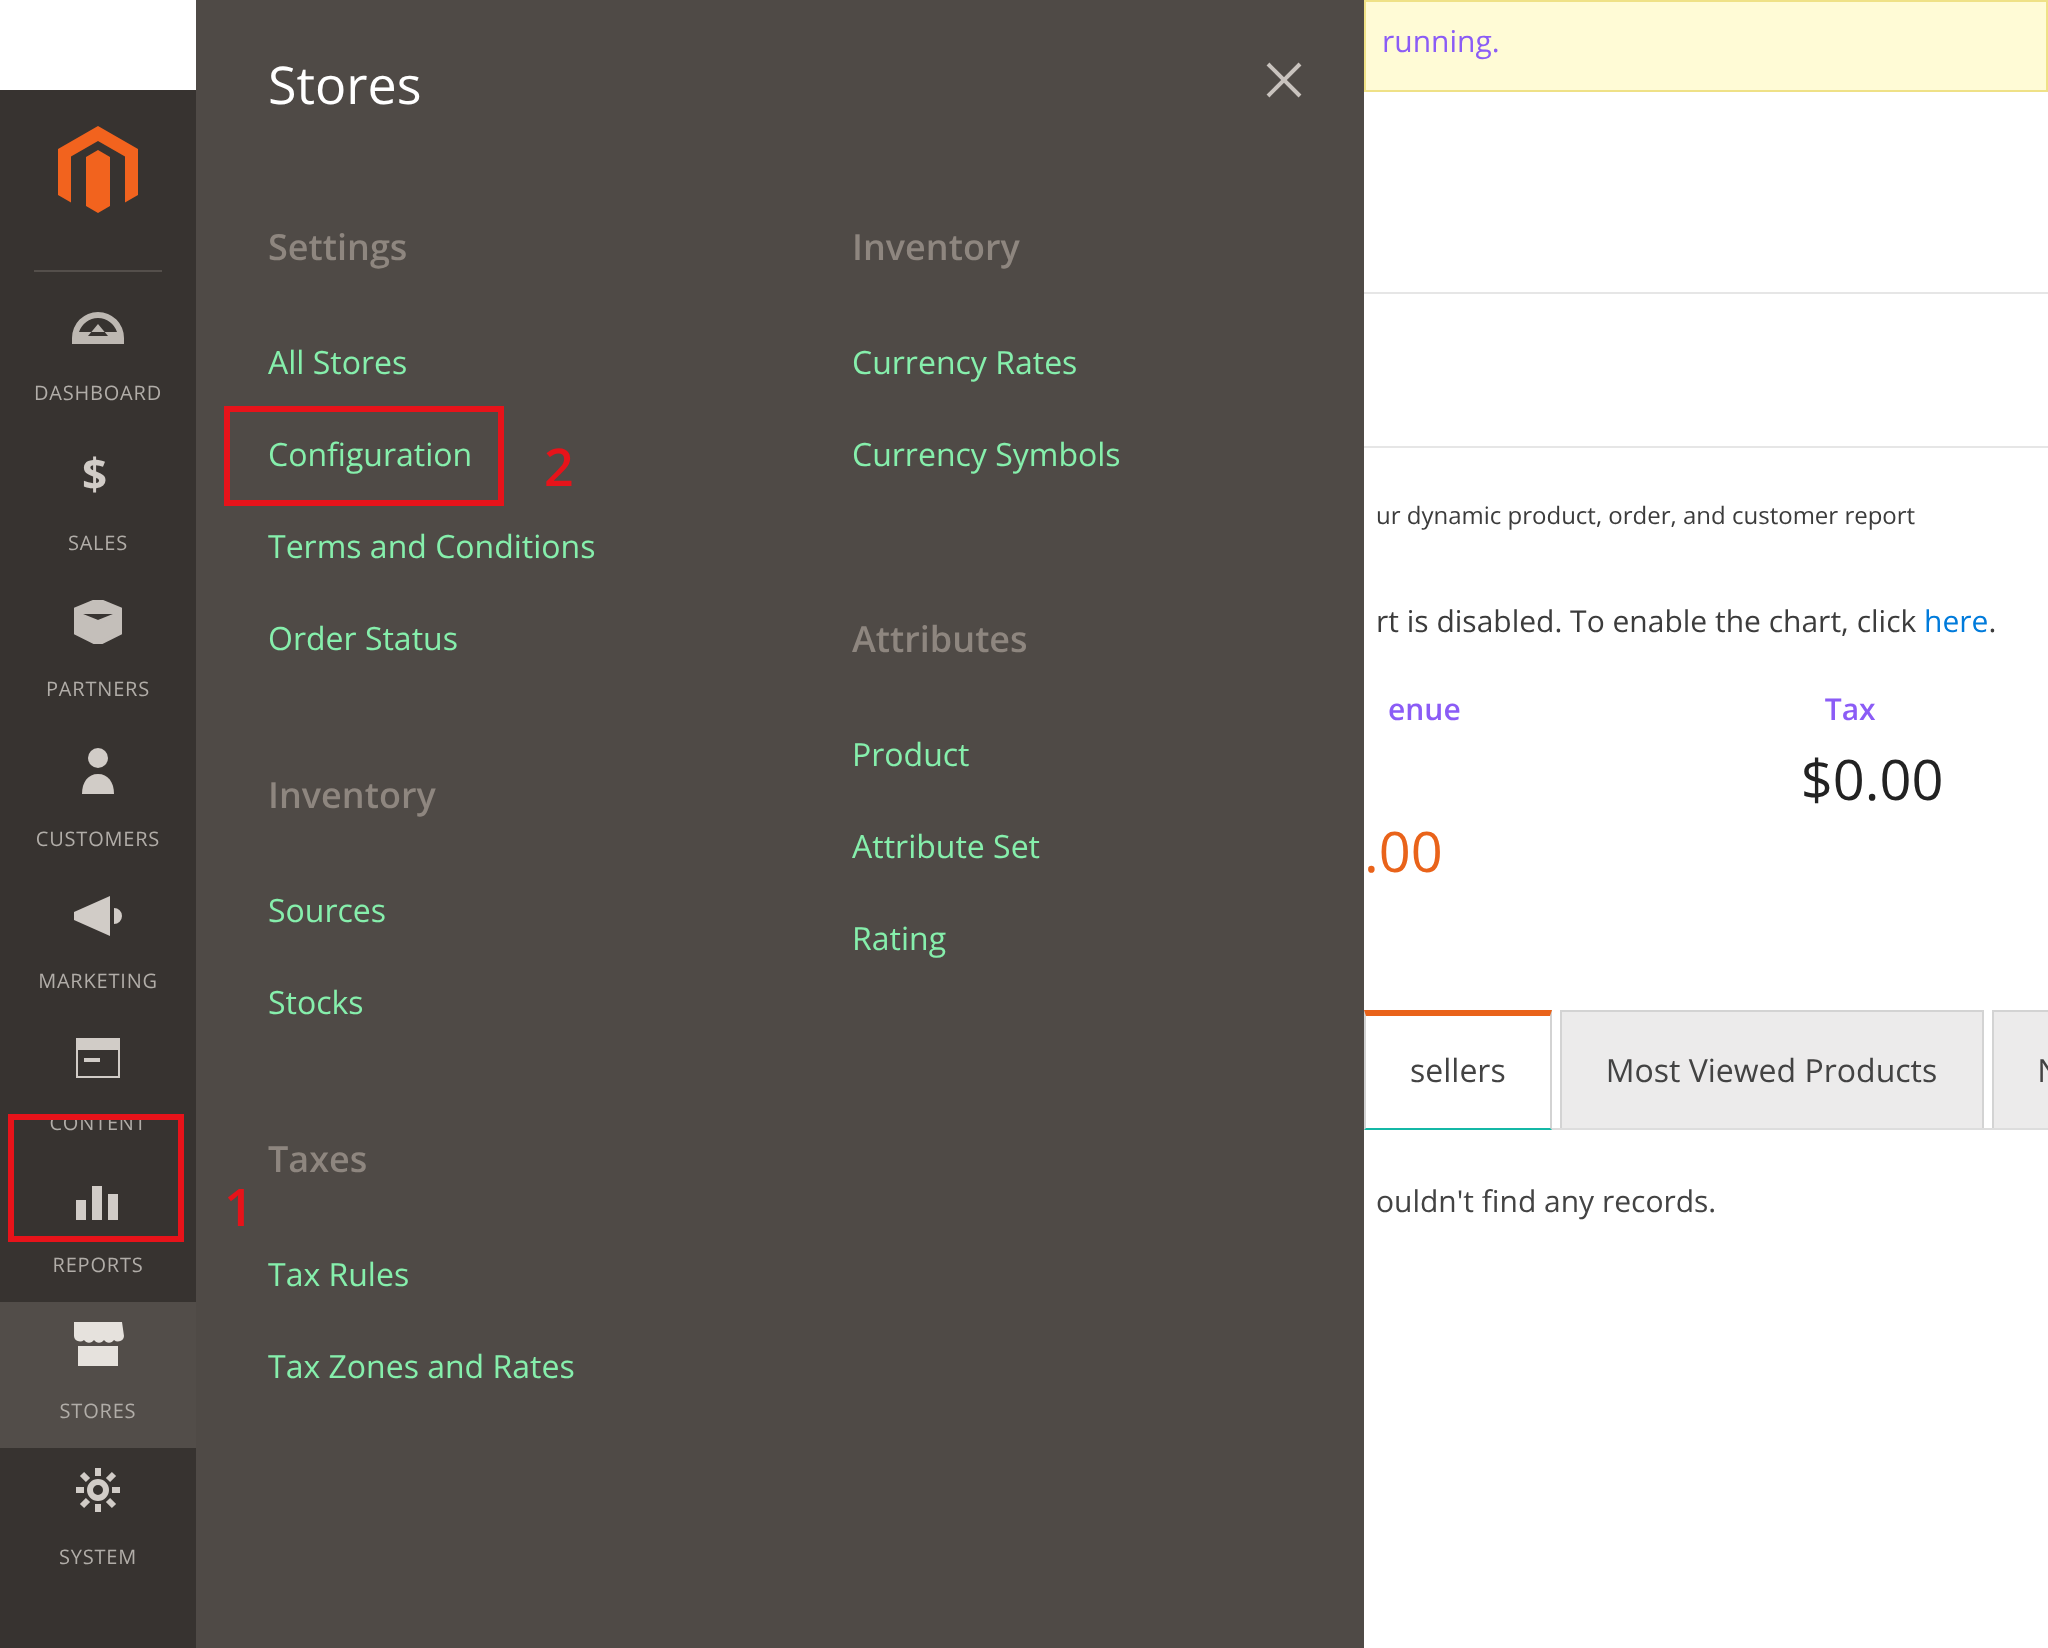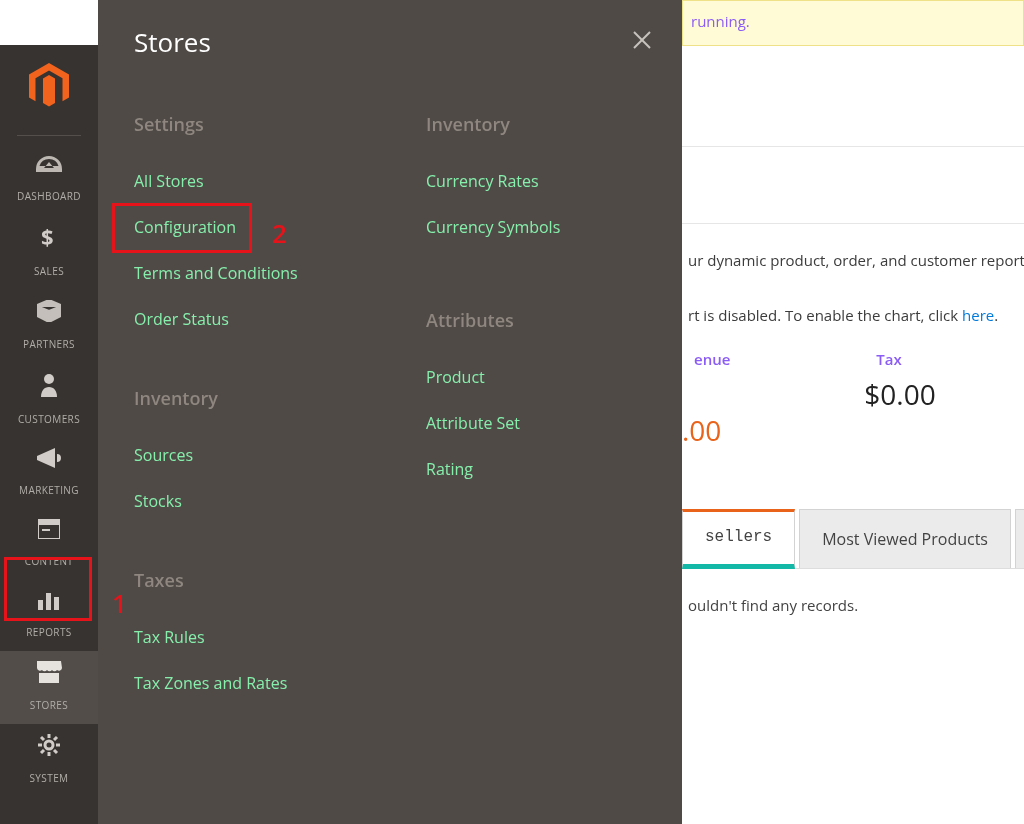--- a/index.html
+++ b/index.html
@@ -134,21 +134,21 @@
   }
   .banner {
     background: #fffbd6;
     border: 1px solid #efe187;
     color: #8b5cf6;
     font-size: 15px;
     padding: 10px 0 14px 8px;
     white-space: nowrap;
   }
   .info-text {
-    font-size: 15px;
+    font-size: 12px;
     color: #3c3c3c;
     padding: 26px 0 28px 6px;
     line-height: 1.4;
     white-space: nowrap;
   }
   .hr { border: 0; border-top: 1px solid #e6e6e6; }
   .chart-msg {
     font-size: 15px;
     color: #3c3c3c;
     padding: 6px 0 12px 6px;
@@ -189,23 +189,22 @@
     cursor: pointer;
     white-space: nowrap;
     margin-right: 4px;
     border-bottom: none;
   }
   .tab.active {
     background: #fff;
     border-top: 3px solid #e9631a;
     padding-top: 16px;
     font-weight: 400;
-    border-bottom: 5px solid #14b8a6;
+    border-bottom: 1px solid #14b8a6;
     margin-bottom: -1px;
-    font-family: Liberation Mono, monospace;
   }
   .records-msg {
     font-size: 15px;
     color: #434343;
     padding: 26px 0 0 6px;
     white-space: nowrap;
   }
 </style>
 </head>
 <body>
@@ -386,21 +385,21 @@
 
   <div class="chart-msg">
     <span>rt is disabled. To enable the chart, click </span><a>here</a><span>.</span>
   </div>
 
   <div class="stats">
     <div class="stat rev">
       <div class="stat-label">enue</div>
       <div class="stat-value">.00</div>
     </div>
-    <div class="stat tax" style="margin-left:74px">
+    <div class="stat tax" style="margin-left:110px">
       <div class="stat-label">Tax</div>
       <div class="stat-value">$0.00</div>
     </div>
   </div>
 
   <div class="tabs">
     <div class="tab active">sellers</div>
     <div class="tab">Most Viewed Products</div>
     <div class="tab">New</div>
   </div>

